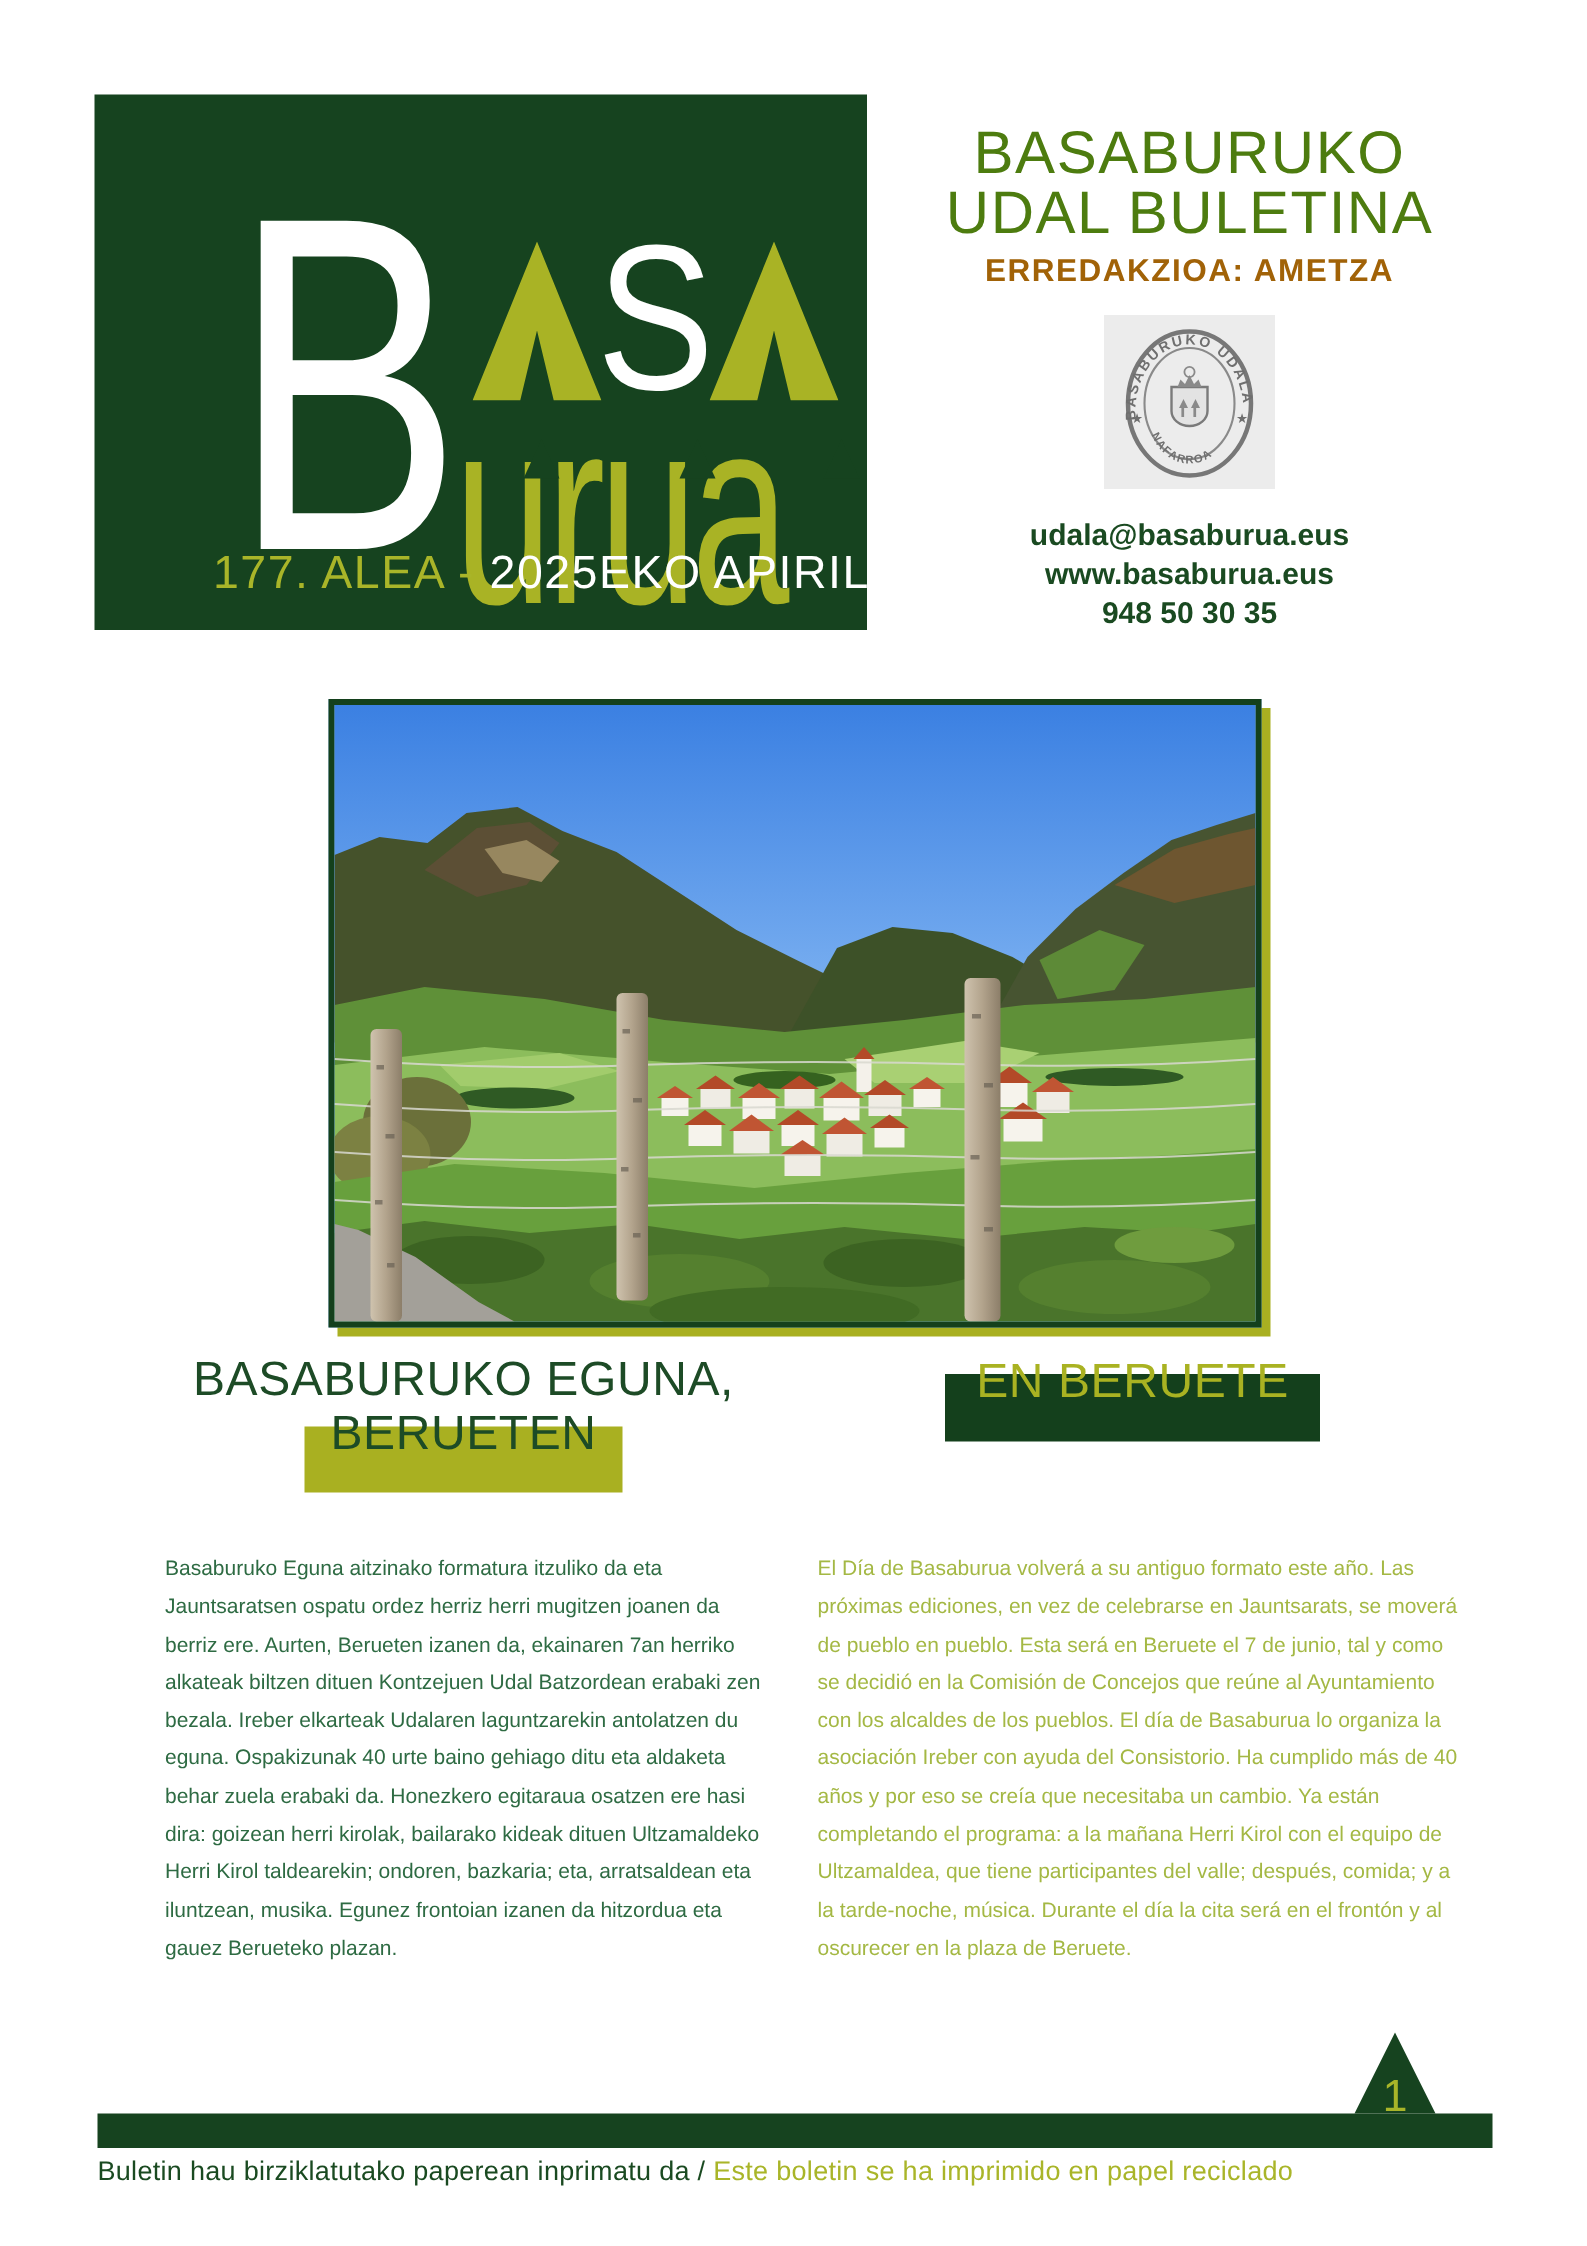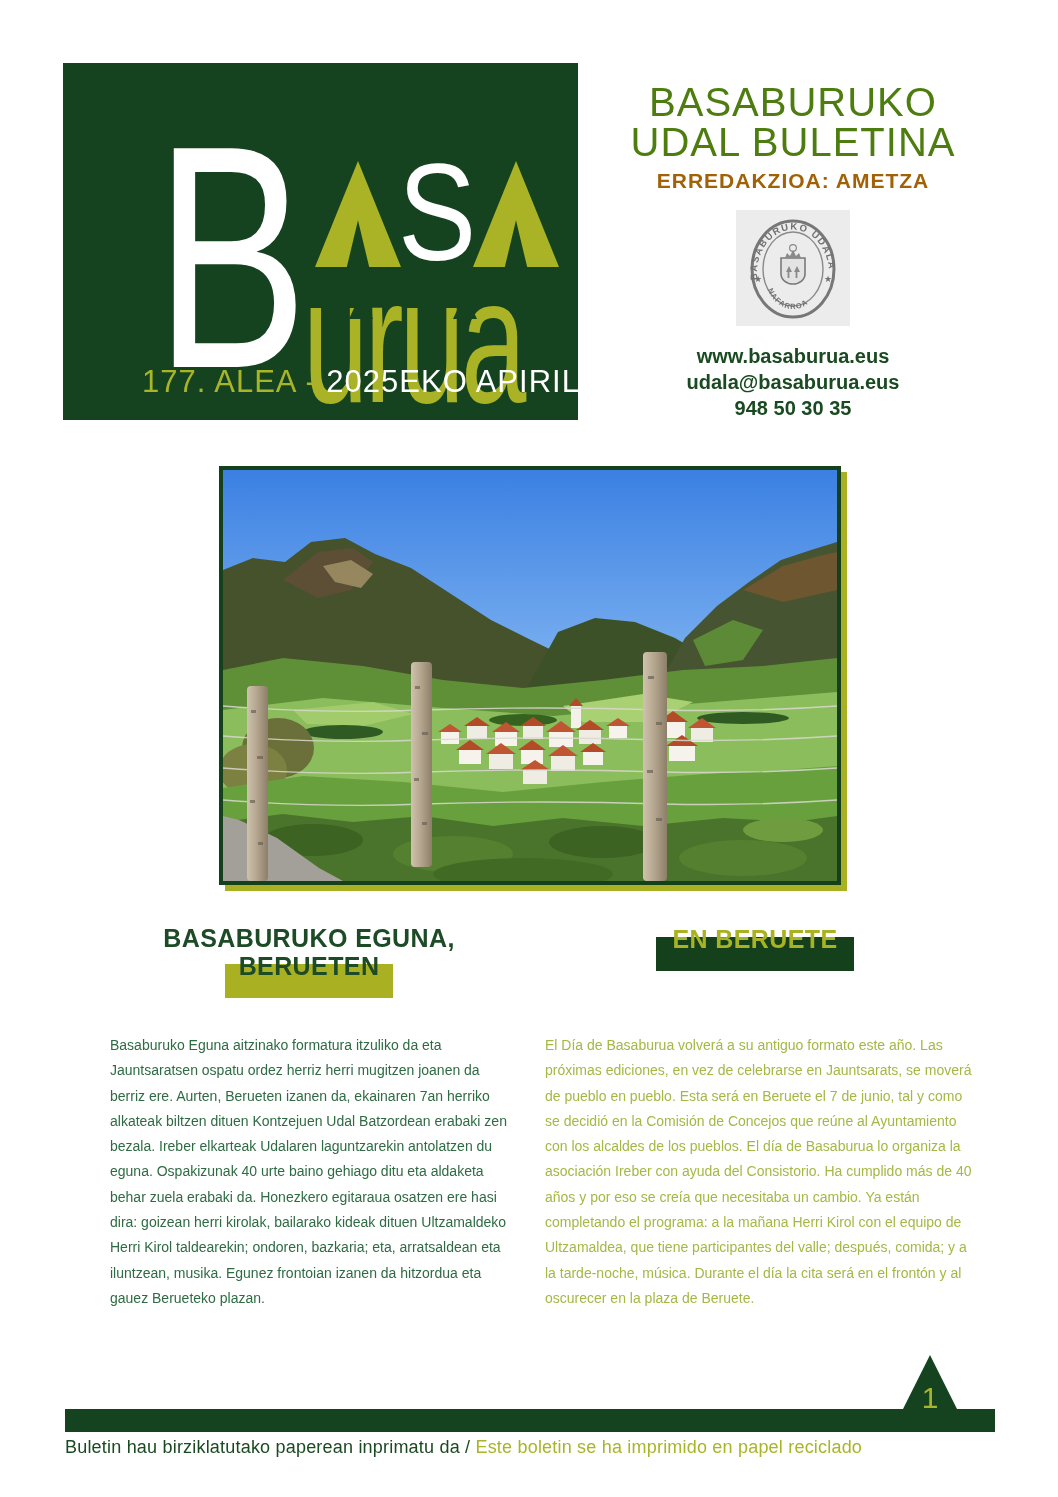--- a/index.html
+++ b/index.html
@@ -58,22 +58,22 @@
   
   .photo-frame {
     position:absolute; left:219px; top:466px; width:622px; height:419px;
     border:4px solid #14401c; background:#7fb4ef;
     box-shadow:6px 6px 0 0 #a9b021;
   }
   .photo-frame svg { display:block; }
 
   
   .head-left, .head-right {
-    position:absolute; top:925px; text-align:center;
-    font-weight:700; font-size:25px; letter-spacing:0.4px; line-height:1.08;
+    position:absolute; top:902px; text-align:center;
+    font-weight:400; font-size:32px; letter-spacing:0.4px; line-height:1.08;
   }
   .head-left  { left:110px; width:398px; color:#1d4b26; }
   .head-right { left:545px; width:420px; color:#a9b222; }
   .hl-wrap { position:relative; display:inline-block; margin-top:1px; }
   .hl-wrap .bar { position:absolute; left:-10%; right:-10%; top:0.42em; height:1.38em; z-index:0; }
   .head-left  .bar { background:#a9b021; }
   .head-right .bar { background:#14401c; }
   .hl-wrap .txt { position:relative; z-index:1; }
 
   
@@ -156,22 +156,22 @@
           <path d="M 49,48 l 2,-5 3,3 3,-6 3,6 3,-3 2,5 z" fill="#8a8a8a"></path>
           <circle cx="57" cy="38" r="3.4" fill="none" stroke="#8a8a8a" stroke-width="1.2"></circle>
           <path d="M 50,62 l 3,-6 3,6 z M 58,62 l 3,-6 3,6 z" fill="#8a8a8a"></path>
           <rect x="51.6" y="62" width="1.8" height="6" fill="#8a8a8a"></rect>
           <rect x="59.6" y="62" width="1.8" height="6" fill="#8a8a8a"></rect>
         </svg>
       </span>
     </div>
 
     <div class="contact">
+      <div>udala@basaburua.eus</div>
       <div>www.basaburua.eus</div>
-      <div>udala@basaburua.eus</div>
       <div>948 50 30 35</div>
     </div>
   </div>
 
   <div class="photo-frame">
     <svg width="614" height="411" viewBox="0 0 614 411">
       <defs>
         <linearGradient id="sky" x1="0" y1="0" x2="0" y2="1">
           <stop offset="0" stop-color="#3b80e2"></stop>
           <stop offset="0.75" stop-color="#74abef"></stop>

